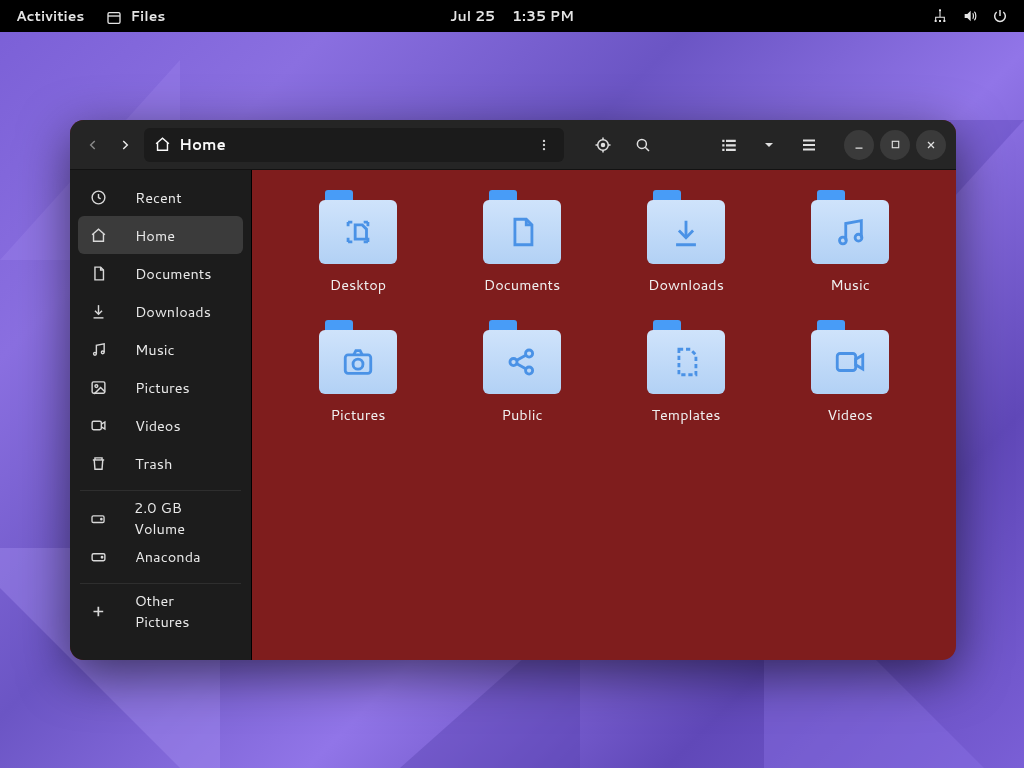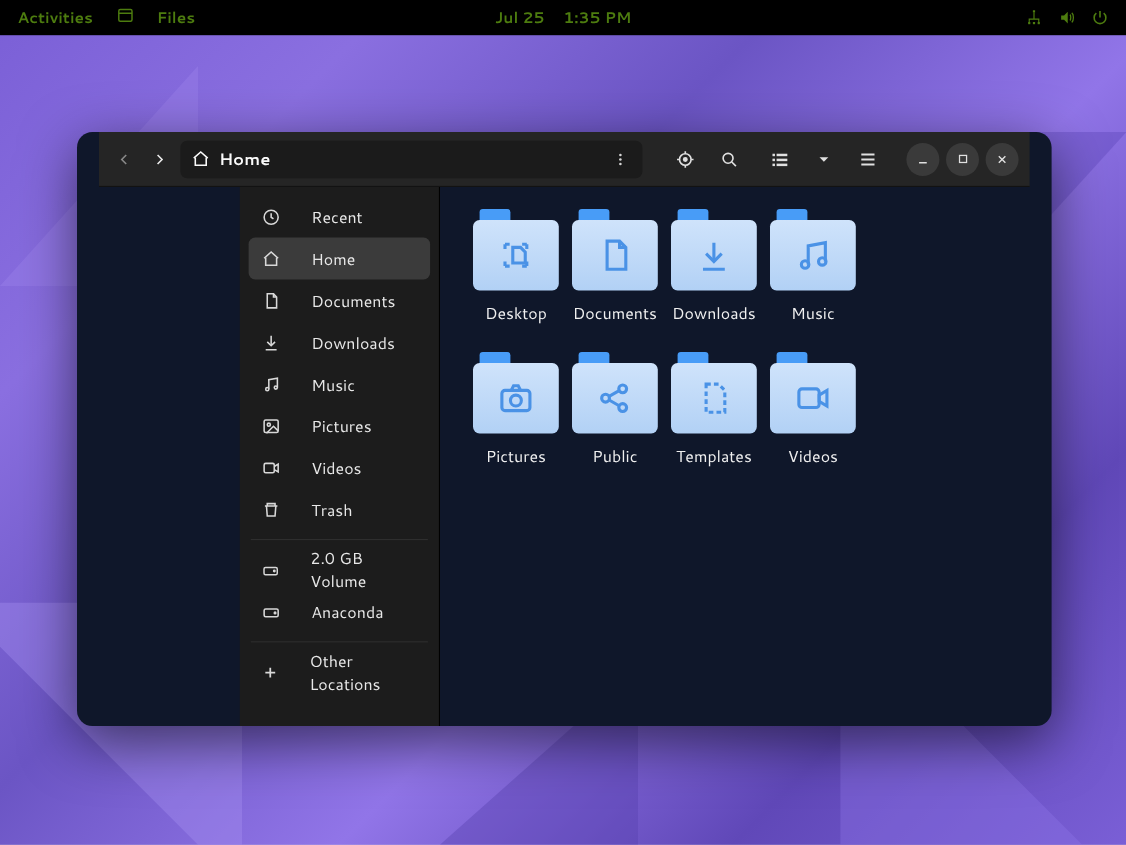--- a/index.html
+++ b/index.html
@@ -13,35 +13,35 @@
   .wall-tri { position:absolute; opacity:.4; }
   .wall-tri.a{ left:0;top:60px; width:0;height:0;border-left:180px solid transparent;border-bottom:200px solid #9a82ec;}
   .wall-tri.b{ right:0;top:120px;width:0;height:0;border-right:200px solid transparent;border-top:220px solid #5d45b8;}
   .wall-tri.c{ left:-40px;bottom:-40px;width:0;height:0;border-left:260px solid transparent;border-top:260px solid #a48ef0;}
   .wall-tri.d{ right:40px;bottom:0;width:0;height:0;border-right:220px solid transparent;border-bottom:220px solid #8b72e6;}
   .wall-tri.e{ left:400px;bottom:0;width:0;height:0;border-left:180px solid transparent;border-bottom:160px solid #5840b0;}
 
   
   .topbar {
     position: absolute; top:0; left:0; right:0; height:32px;
-    background:#000; color:#4d7c0f; display:flex; align-items:center;
+    background:#000; color:#e5e5e5; display:flex; align-items:center;
     font-size:14px; font-weight:600; z-index:10;
   }
   .topbar .left { display:flex; align-items:center; gap:22px; padding-left:16px;}
   .topbar .center { position:absolute; left:50%; transform:translateX(-50%); display:flex; gap:17px; }
   .topbar .right { margin-left:auto; display:flex; align-items:center; gap:14px; padding-right:16px;}
-  .topbar .app { display:flex; align-items:flex-start; gap:20px;}
+  .topbar .app { display:flex; align-items:flex-end; gap:8px;}
   .ic { display:inline-flex; width:16px; height:16px; }
   .ic svg { width:100%; height:100%; }
 
   
   .win {
     position:absolute; left:70px; top:120px; width:886px; height:540px;
-    background:#0f172a; border-radius:14px; box-shadow:0 14px 50px rgba(0,0,0,.55);
-    display:flex; flex-direction:column; overflow:hidden; color:#e6e6e6;align-items:center;
+    background:#7f1d1d; border-radius:14px; box-shadow:0 14px 50px rgba(0,0,0,.55);
+    display:flex; flex-direction:column; overflow:hidden; color:#e6e6e6;
   }
   .titlebar {
     height:50px; background:#252525; display:flex; align-items:center;
     padding:0 10px; gap:6px; border-bottom:1px solid #121212;
   }
   .navbtn {
     width:26px;height:34px;display:flex;align-items:center;justify-content:center;
     color:#888; border-radius:6px;
   }
   .navbtn.enabled{color:#eaeaea;}
@@ -321,21 +321,21 @@
           </span>
           <span>Anaconda</span>
         </div>
       <div class="side-sep"></div>
       <div class="side-item">
           <span class="sic">
             <svg viewBox="0 0 24 24" fill="none" stroke="currentColor" stroke-width="2.5">
               <path d="M12 5v14M5 12h14"></path>
             </svg>
           </span>
-          <span>Other Locations</span>
+          <span>Other Pictures</span>
         </div>
     </div>
 
     <div class="main" id="grid">
         <div class="folder">
           <div class="folder-ico">
             <div class="tab"></div>
             <div class="body">
               <svg viewBox="0 0 24 24" fill="none" stroke-width="2">
                 <path d="M5 5h3M5 5v3M19 5h-3M19 5v3M5 19h3M5 19v-3M19 19h-3M19 19v-3"></path>

